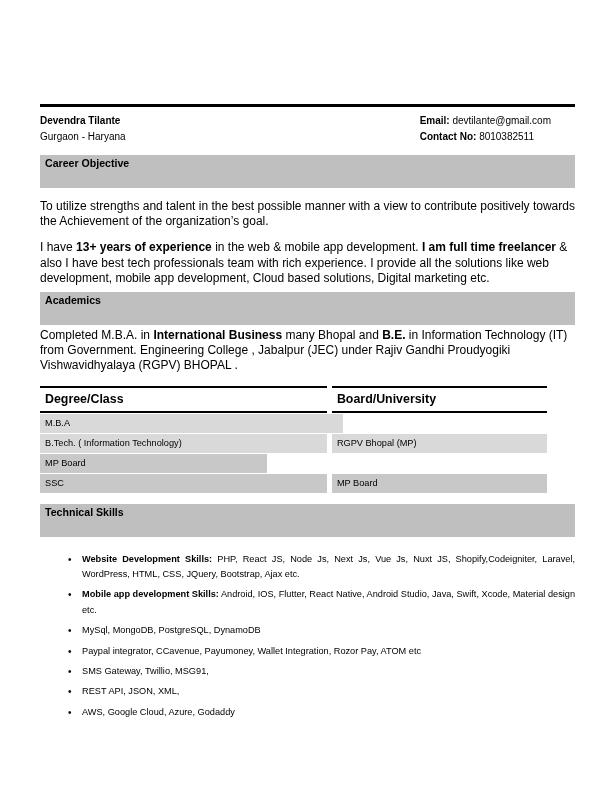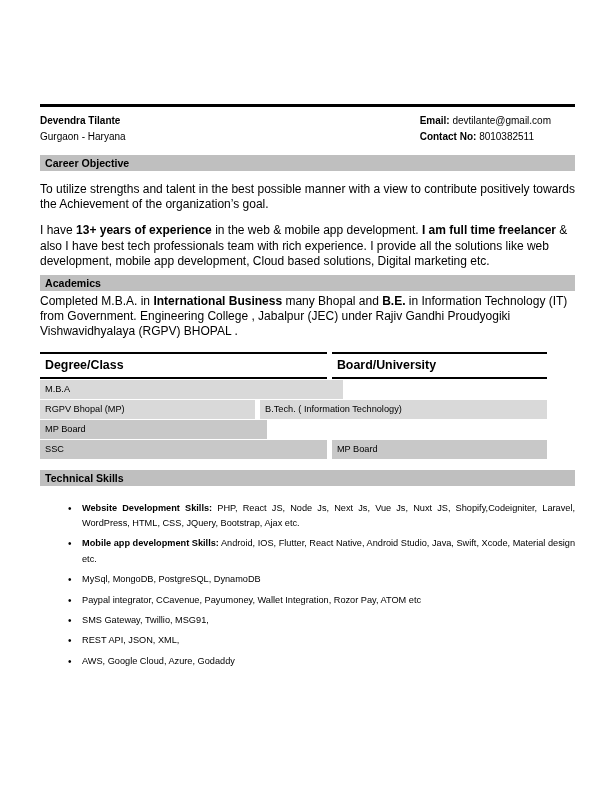--- a/index.html
+++ b/index.html
@@ -45,21 +45,21 @@
   }
   .contact-right {
     text-align: left;
     padding-right: 24px;
   }
   .bold { font-weight: bold; text-align: center; }
   .name-line { font-weight: bold; }
   
   .section-bar {
     background: #bfbfbf;
-    height: 16px;
+    height: 33px;
     line-height: 17px;
     font-size: 10.6px;
     font-weight: bold;
     padding-left: 5px;
     box-sizing: border-box;
     width: 535px;
     margin-top: 6px;
   }
   .para {
     font-size: 12px;
@@ -153,22 +153,22 @@
 
     <div class="edu-table">
       <div class="tbl-row tbl-head">
         <div class="cell tbl-col-a">Degree/Class</div>
         <div class="cell tbl-col-b">Board/University</div>
       </div>
       <div class="tbl-row tbl-body shade-light">
         <div class="cell tbl-col-a">M.B.A</div>
       </div>
       <div class="tbl-row tbl-body shade-light">
+        <div class="cell tbl-col-a">B.Tech. ( Information Technology)</div>
         <div class="cell tbl-col-b">RGPV Bhopal (MP)</div>
-        <div class="cell tbl-col-a">B.Tech. ( Information Technology)</div>
       </div>
       <div class="tbl-row tbl-body shade-dark">
         <div class="cell tbl-col-b">MP Board</div>
       </div>
       <div class="tbl-row tbl-body shade-dark">
         <div class="cell tbl-col-a">SSC</div>
         <div class="cell tbl-col-b">MP Board</div>
       </div>
     </div>
 

